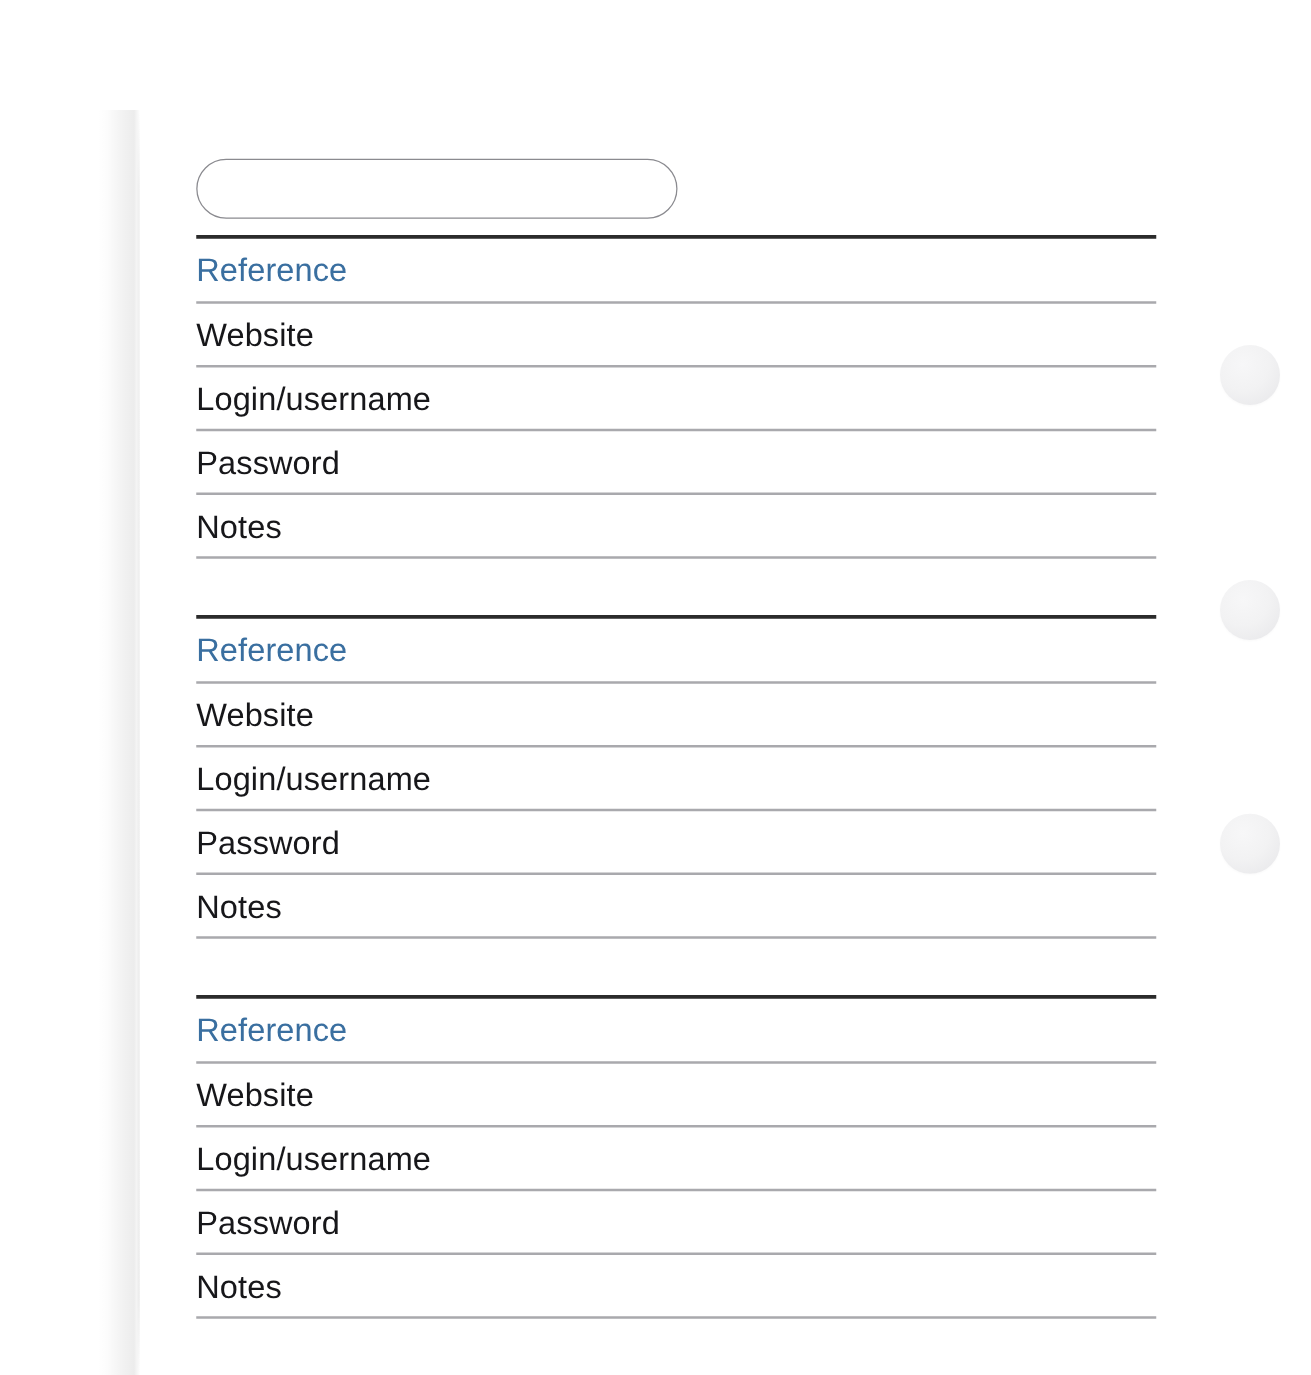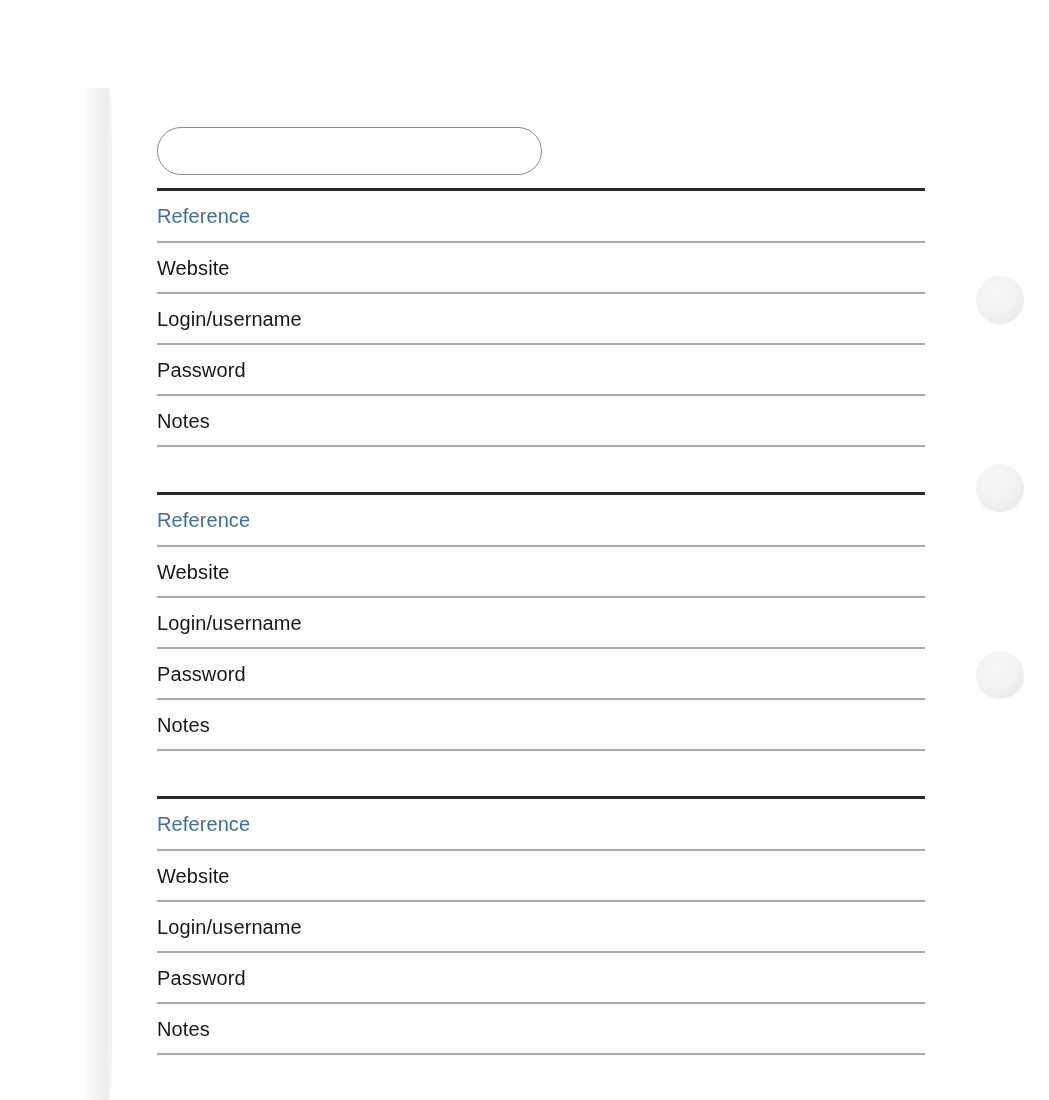--- a/index.html
+++ b/index.html
@@ -118,21 +118,21 @@
     height: 2px;
     background: #a9a9ad;
   }
   .field-row {
     position: relative;
     height: 49px;
     display: flex;
     align-items: center;
   }
   .field-label {
-    font-size: 20px;
+    font-size: 26px;
     line-height: 1;
     letter-spacing: 0.1px;
     color: #17171a;
     font-weight: 400;
     white-space: nowrap;
   }
   .field-label.accent {
     color: #3a6fa0;
   }
   .field-value {

